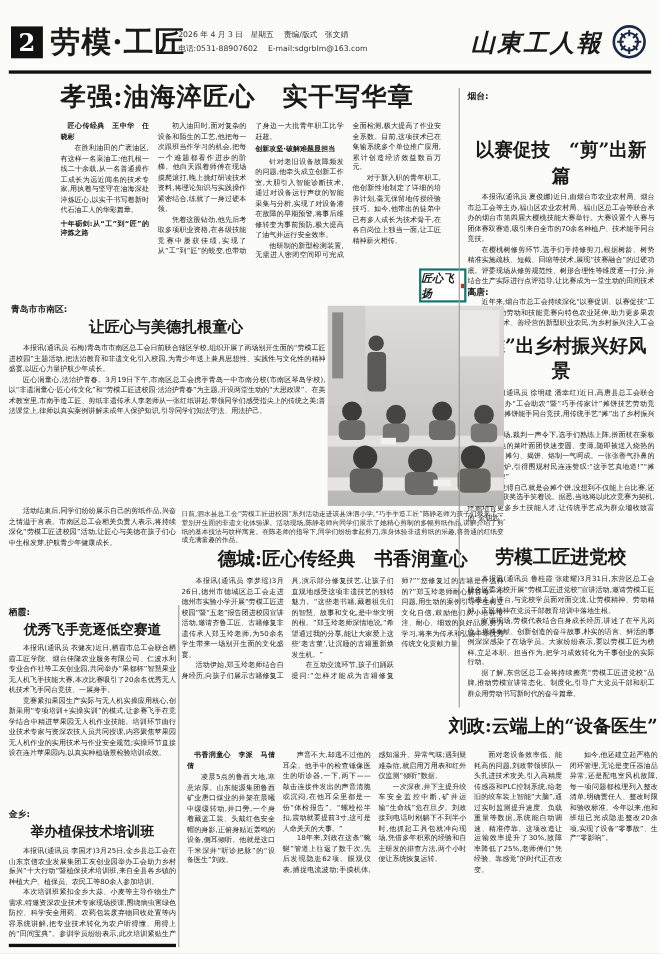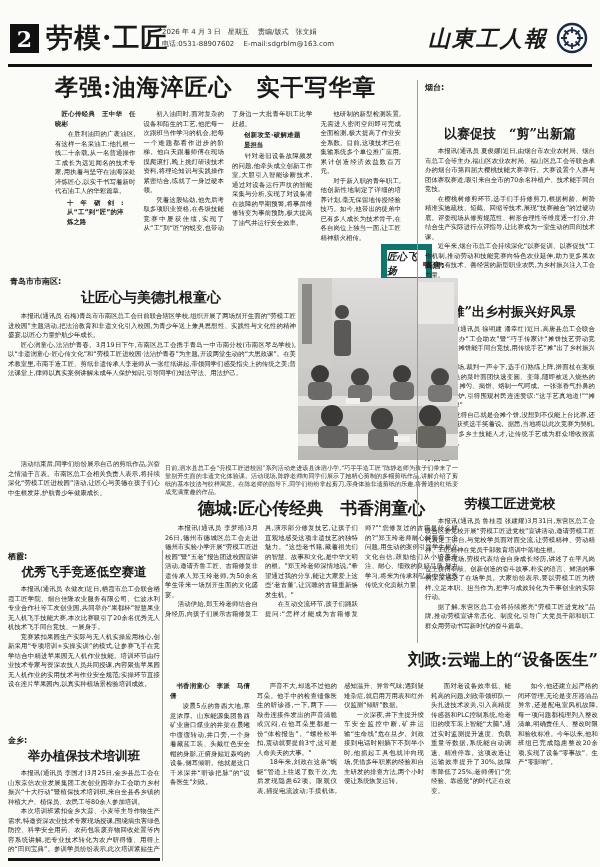--- a/index.html
+++ b/index.html
@@ -14,35 +14,35 @@
            font-family:"DejaVu Serif",serif;}
   .mast-meta{position:absolute;left:152px;top:4px;font-size:7px;line-height:12px;color:#333;white-space:nowrap;}
   .paper-name{position:absolute;right:42px;top:2px;font-size:22px;font-weight:bold;font-style:italic;
               font-family:"DejaVu Serif",serif;letter-spacing:2px;}
   .logo{position:absolute;right:2px;top:0px;width:32px;height:32px;}
   .mast-rule{position:absolute;left:8px;top:64px;width:584px;height:2.5px;background:#111;}
   
   .body-txt{font-size:6.4px;line-height:9.5px;text-align:justify;overflow:hidden;color:#222;}
   .body-txt p{margin:0;text-indent:2em;}
   .body-txt p.byline{font-weight:bold;text-indent:1em;margin-bottom:1px;}
-  .body-txt p.subhead{font-weight:bold;text-indent:0;margin:2px 12px;}
+  .body-txt p.subhead{font-weight:bold;text-indent:0;margin:2px 0;}
   .sec-label{font-size:8px;font-weight:bold;}
   .sec-title{font-weight:900;text-align:center;font-family:"DejaVu Serif",serif;margin:2px 0 4px;}
   
   .main-art{position:absolute;left:55px;top:72px;width:346px;}
   .main-title{font-size:23px;font-weight:900;text-align:left;font-family:"DejaVu Serif",serif;
               letter-spacing:1px;white-space:nowrap;}
   .main-body{margin-top:7px;column-count:4;column-gap:8px;height:166px;}
-  .stamp{position:absolute;left:381px;top:244px;width:39px;height:27px;border:6px solid #0f766e;
+  .stamp{position:absolute;left:381px;top:244px;width:39px;height:27px;border:2px solid #0f766e;
          background:#fff;display:flex;align-items:center;justify-content:center;
          font-family:"DejaVu Serif",serif;font-weight:bold;font-style:italic;font-size:10px;}
   .stamp .seal{display:inline-block;width:4px;height:4px;background:#b5372c;margin-left:1px;}
   
   .rail-sec{position:absolute;left:425px;width:170px;}
-  .rail-sec .sec-title{font-size:13px;margin-top:32px;}
+  .rail-sec .sec-title{font-size:17px;margin-top:32px;}
   
   .qd-head{position:absolute;left:10px;top:276px;width:282px;}
   .qd-head .sec-title{font-size:14px;}
   .qd-top{position:absolute;left:8px;top:312px;width:288px;height:146px;}
   .qd-bottom{position:absolute;left:8px;top:460px;width:152px;height:88px;}
   .photo{position:absolute;left:298px;top:278px;width:160px;height:182px;background:#c9c9c5;}
   .caption{position:absolute;left:165px;top:464px;width:293px;height:32px;font-size:6.1px;
            line-height:8px;text-align:justify;color:#333;font-family:"DejaVu Serif",serif;overflow:hidden;}
   .dc-title{position:absolute;left:165px;top:497px;width:293px;font-size:17px;font-weight:900;
             text-align:center;font-family:"DejaVu Serif",serif;white-space:nowrap;}

